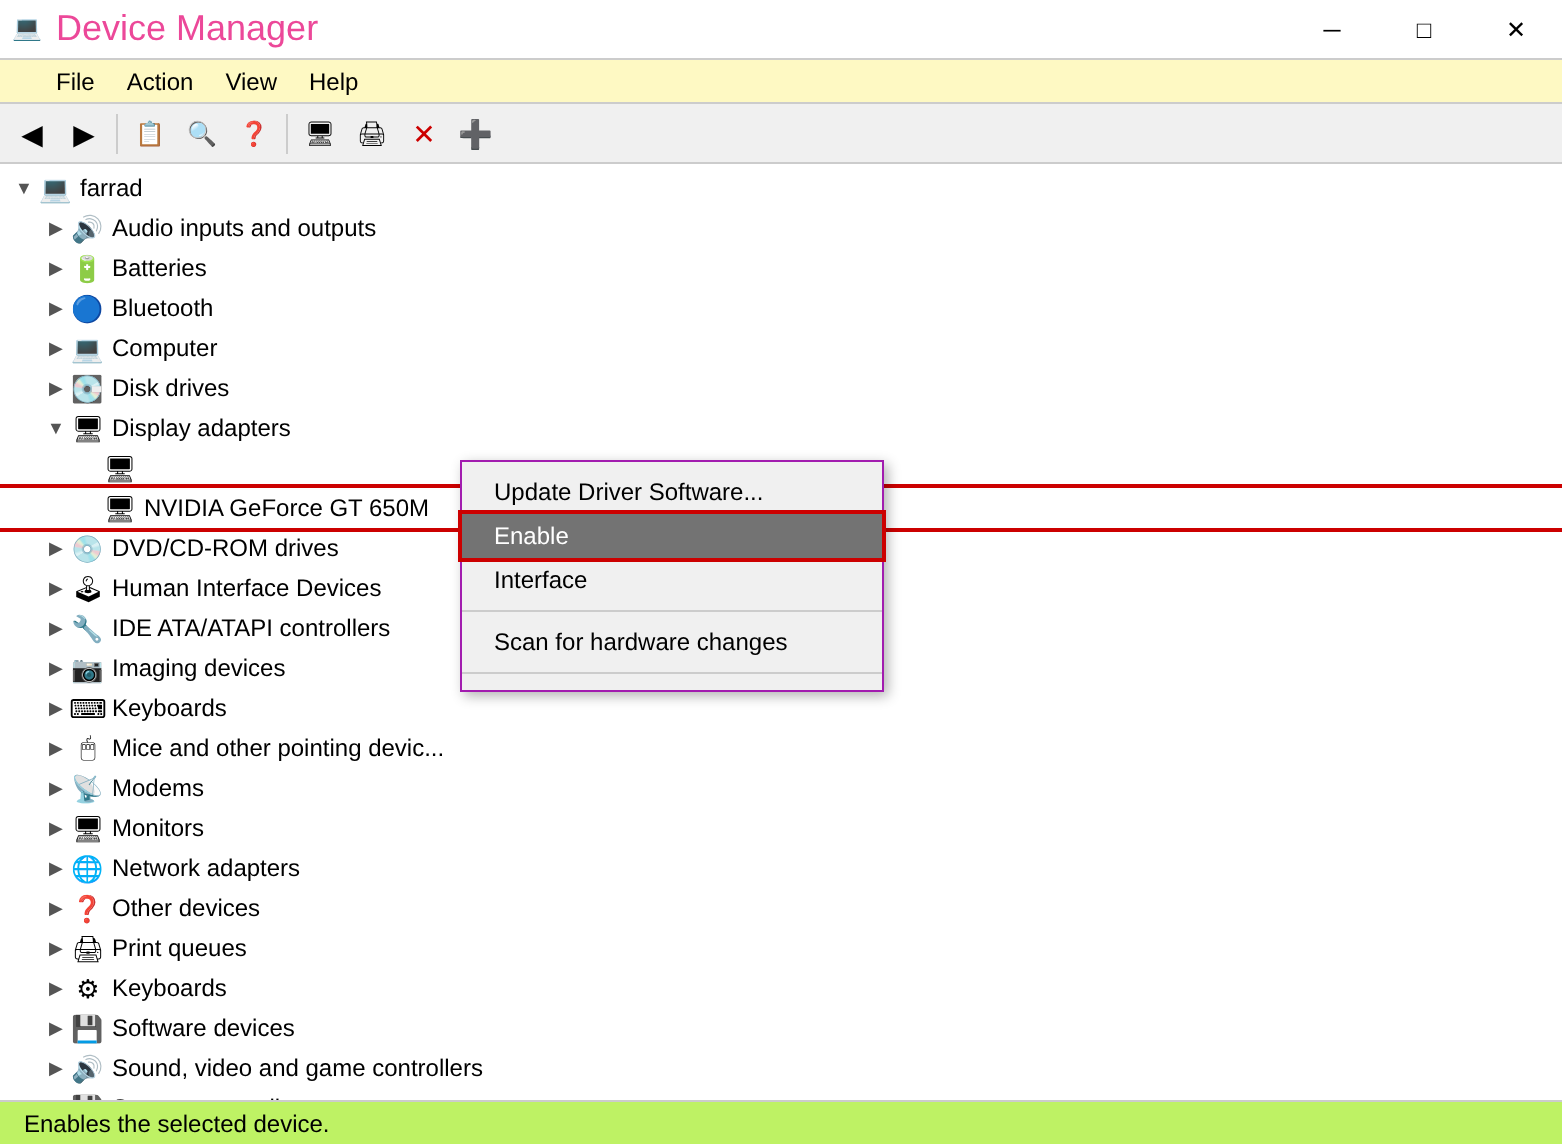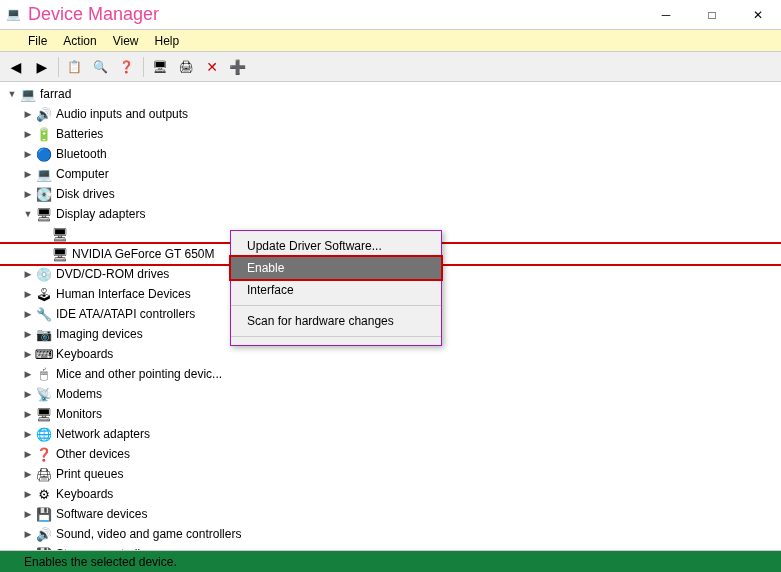--- a/index.html
+++ b/index.html
@@ -191,26 +191,26 @@
       margin: 4px 0;
     }
 
     
     .tree-panel::-webkit-scrollbar { width: 14px; }
     .tree-panel::-webkit-scrollbar-track { background: #f0f0f0; }
     .tree-panel::-webkit-scrollbar-thumb { background: #c0c0c0; border: 2px solid #f0f0f0; }
 
     
     .status-bar {
-      background: #15803d;
+      background: #bef264;
       border-top: 1px solid #ccc;
       height: 22px;
       display: flex;
       align-items: center;
-      padding: 0 24px;
+      padding: 0 12px;
       font-size: 12px;
       color: #000;
     }
   </style>
 </head>
 <body>
 
 <div class="title-bar">
   <div class="title-bar-left">
     <span class="title-bar-icon">💻</span>

